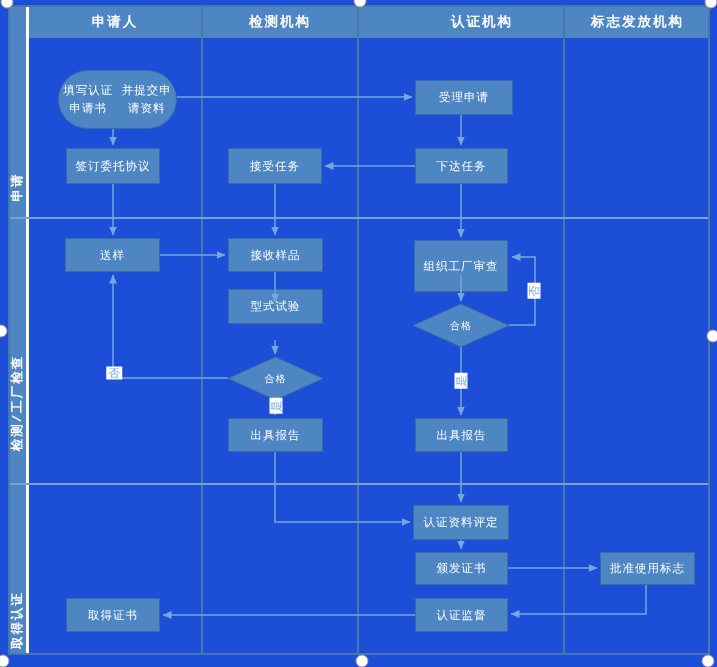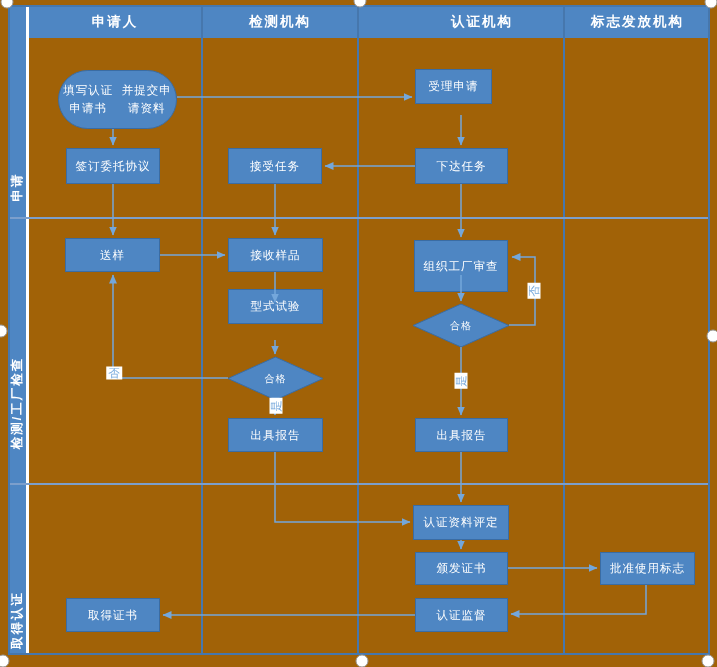--- a/index.html
+++ b/index.html
@@ -1,17 +1,17 @@
 <!DOCTYPE html>
 <html><head>
 <meta charset="utf-8">
 <style>
   html,body{margin:0;padding:0;background:#ffffff;}
   body{font-family:"Liberation Sans","DejaVu Sans",sans-serif;}
-  .stage{position:relative;width:717px;height:667px;background:#a16207;overflow:hidden;}
+  .stage{position:relative;width:717px;height:667px;background:#1d4ed8;overflow:hidden;font-family:Liberation Mono, monospace;}
 
   
   .lane-strip{position:absolute;left:8px;top:5px;width:18px;height:650px;background:#4e86c3;}
   .strip-gap{position:absolute;left:26px;top:5px;width:3px;height:650px;background:#ffffff;}
   .header-bar{position:absolute;left:29px;top:5px;width:681px;height:33px;background:#4e86c3;}
   .vline{position:absolute;top:5px;width:2px;height:650px;background:#4677ad;}
   .hline{position:absolute;left:8px;width:702px;height:2px;background:#7c9fcc;}
   .outer-border{position:absolute;left:8px;top:5px;width:702px;height:650px;border:2px solid #4677ad;box-sizing:border-box;pointer-events:none;z-index:5;}
 
   .col-title{position:absolute;top:10px;height:24px;display:flex;align-items:center;justify-content:center;
@@ -70,21 +70,21 @@
   </div>
   <div class="node" style="left:66px;top:148px;width:94px;height:36px">签订委托协议</div>
   <div class="node" style="left:65px;top:238px;width:95px;height:34px">送样</div>
   <div class="node" style="left:66px;top:598px;width:94px;height:34px">取得证书</div>
 
   <div class="node" style="left:228px;top:148px;width:94px;height:36px">接受任务</div>
   <div class="node" style="left:228px;top:238px;width:95px;height:34px">接收样品</div>
   <div class="node" style="left:228px;top:289px;width:95px;height:35px">型式试验</div>
   <div class="node" style="left:228px;top:418px;width:95px;height:34px">出具报告</div>
 
-  <div class="node" style="left:415px;top:69px;width:77px;height:35px">受理申请</div>
+  <div class="node" style="left:415px;top:80px;width:98px;height:35px">受理申请</div>
   <div class="node" style="left:415px;top:148px;width:93px;height:36px">下达任务</div>
   <div class="node" style="left:414px;top:240px;width:94px;height:52px">组织工厂审查</div>
   <div class="node" style="left:415px;top:418px;width:93px;height:34px">出具报告</div>
   <div class="node" style="left:413px;top:505px;width:96px;height:35px">认证资料评定</div>
   <div class="node" style="left:415px;top:552px;width:93px;height:33px">颁发证书</div>
   <div class="node" style="left:415px;top:598px;width:93px;height:34px">认证监督</div>
 
   <div class="node" style="left:600px;top:552px;width:95px;height:33px">批准使用标志</div>
 
   <div class="dlabel" style="left:228px;top:368px;width:95px;height:22px">合格</div>

